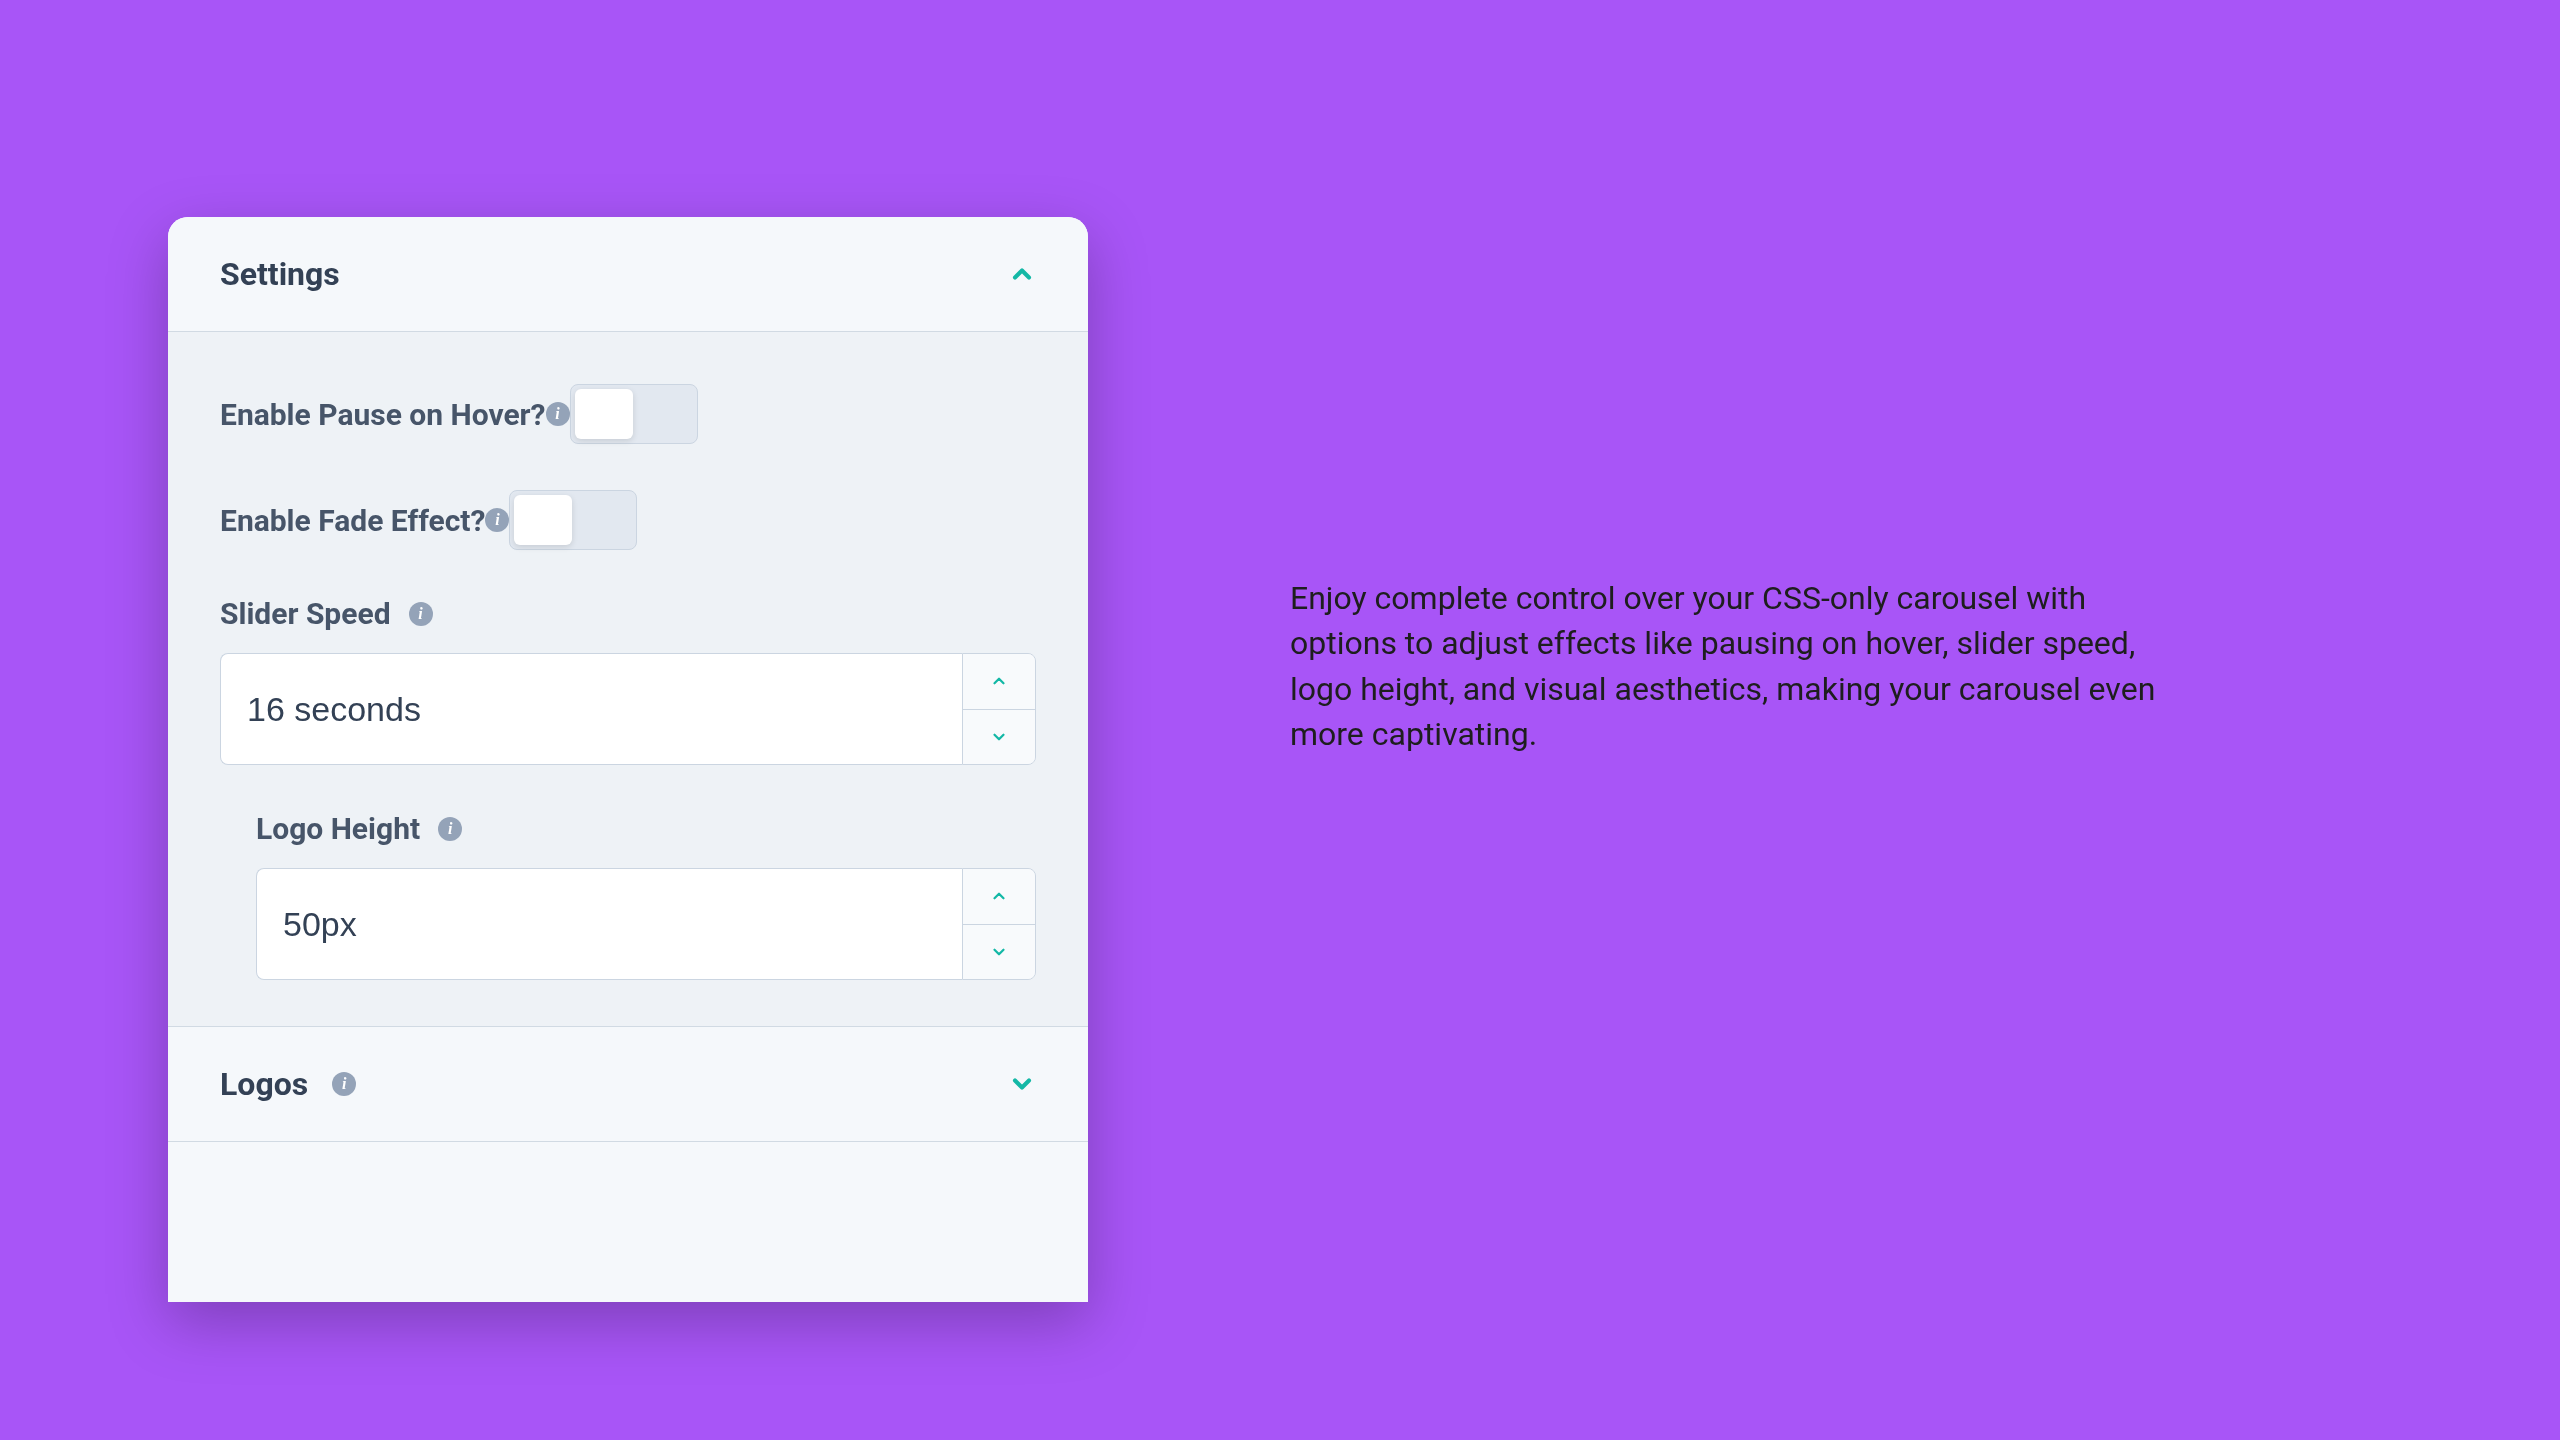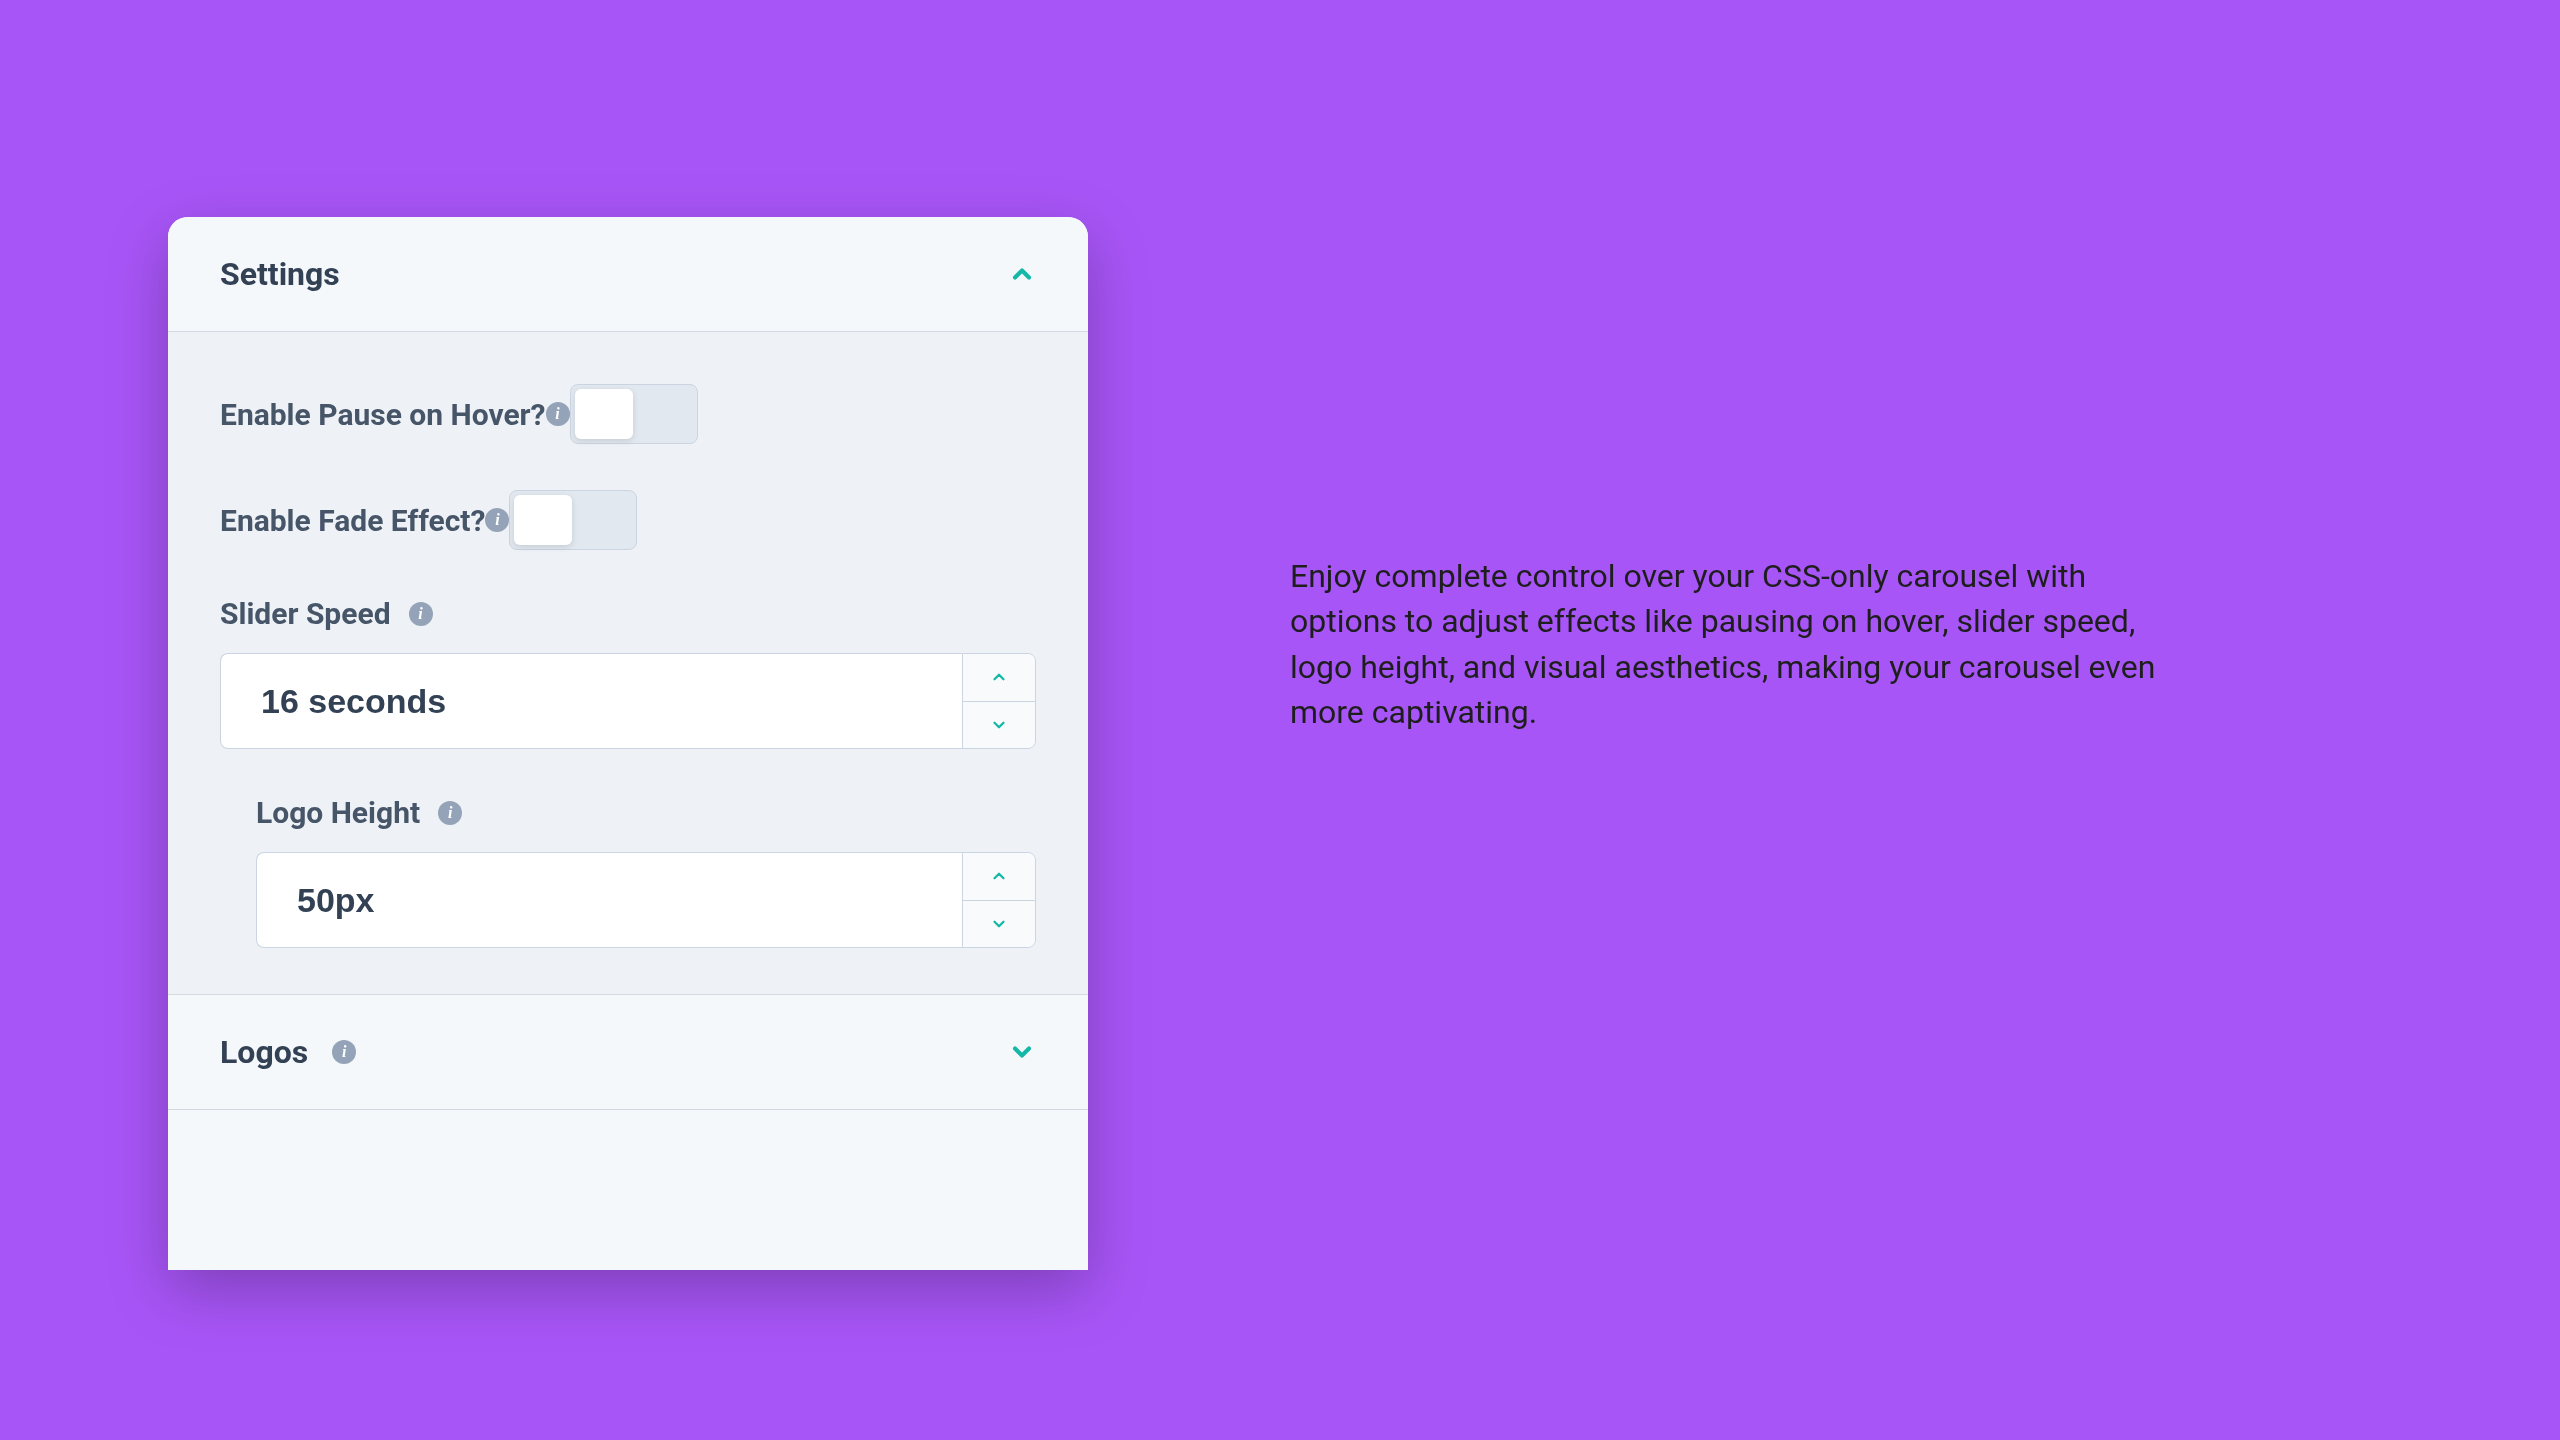--- a/index.html
+++ b/index.html
@@ -129,30 +129,29 @@
   margin-bottom: 22px;
 }
 
 .number-input-wrap {
   display: flex;
   width: 100%;
 }
 
 .number-input {
   flex: 1;
-  height: 96px;
-  padding: 0 40px;
+  height: 112px;
+  padding: 0 26px;
   font-size: 34px;
   color: #334155;
   background: white;
   border: 1px solid #cbd5e1;
   border-radius: 8px 0 0 8px;
   border-right: none;
   outline: none;
-  font-weight: bold;
 }
 
 .stepper {
   width: 74px;
   display: flex;
   flex-direction: column;
   border: 1px solid #cbd5e1;
   border-radius: 0 8px 8px 0;
   overflow: hidden;
 }
@@ -195,20 +194,21 @@
   color: #1a1a1a;
   line-height: 1.02;
   margin-bottom: 28px;
   letter-spacing: -0.5px;
 }
 
 .marketing-body {
   font-size: 32px;
   color: #1e1e1e;
   line-height: 1.42;
+  margin-top: 22px;
 }
 </style>
 </head>
 <body>
 
 <div class="settings-panel">
 
   <div class="section-header">
     <span class="section-title">Settings</span>
     <span class="chevron">

